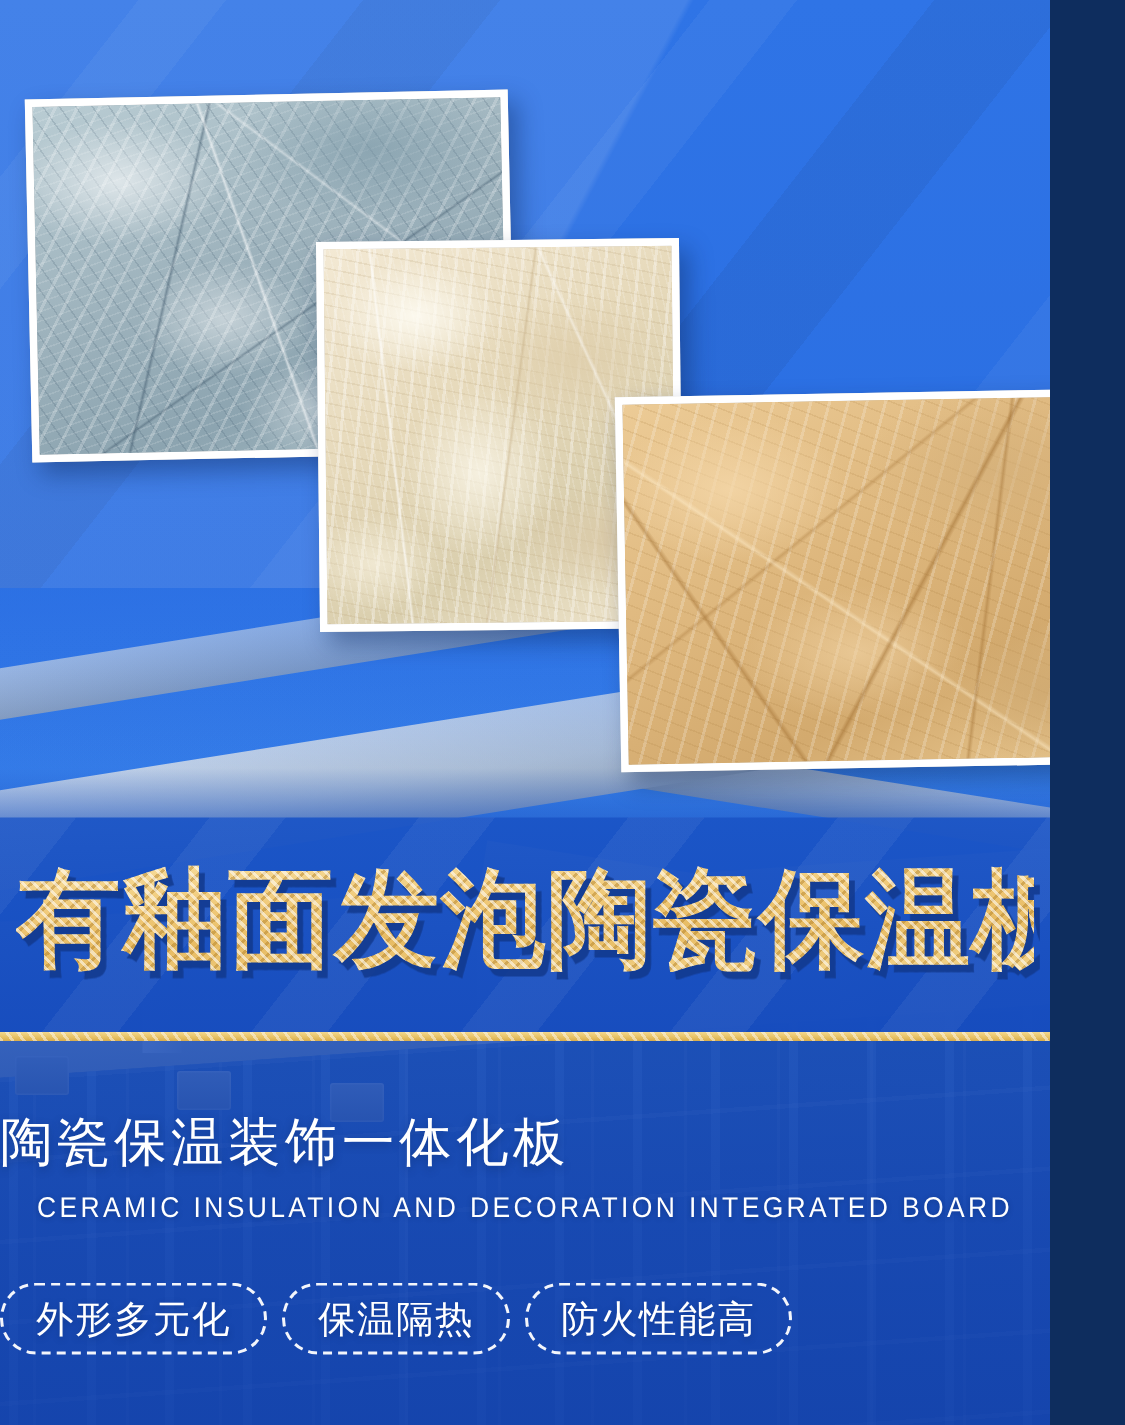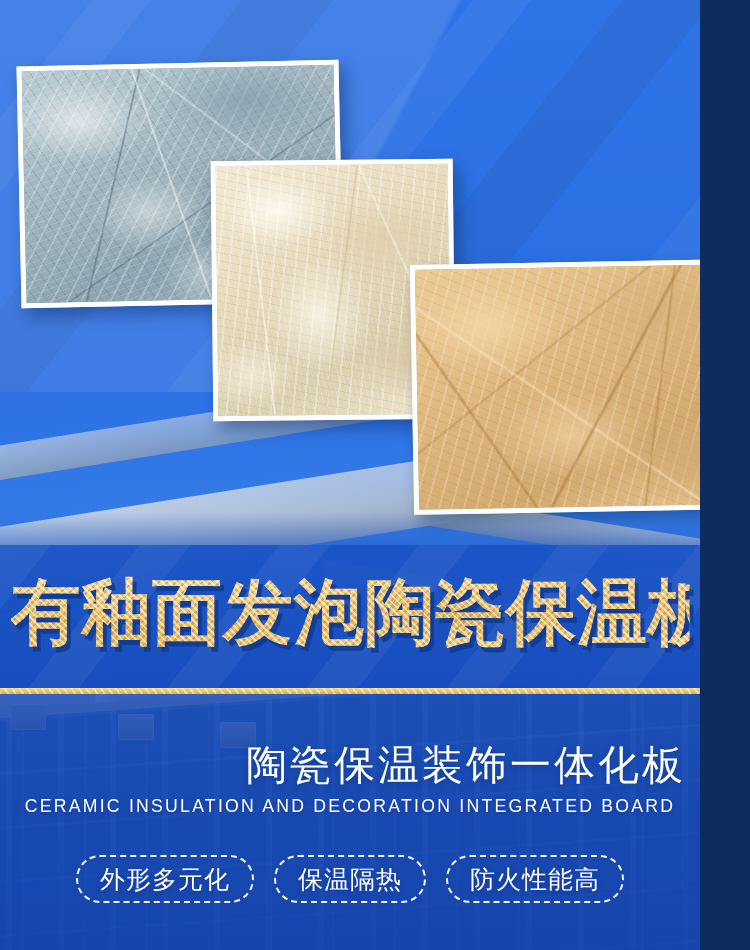--- a/index.html
+++ b/index.html
@@ -274,23 +274,23 @@
     left: 0; right: 0; top: 688px; height: 6px;
     background:
       repeating-linear-gradient(54deg, rgba(255,255,255,0.45) 0 2px, rgba(0,0,0,0) 2px 6px),
       linear-gradient(180deg, #f3d88f 0%, #e8c367 55%, #d9ad4c 100%);
   }
 
   
   .sub-cn {
     position: absolute;
     left: 0; right: 14px; top: 738px;
-    text-align: right;
+    text-align: left;
     color: #ffffff;
-    font-size: 41px;
+    font-size: 35px;
     letter-spacing: 3px;
     font-weight: 400;
     font-family: "DejaVu Sans", "Liberation Sans", sans-serif;
     text-shadow: 0 2px 6px rgba(10,40,100,0.45);
     white-space: nowrap;
   }
   .sub-en {
     position: absolute;
     left: 0; right: 0; top: 795px;
     text-align: center;
@@ -302,22 +302,22 @@
     transform: scaleX(0.93);
     text-shadow: 0 1px 4px rgba(10,40,100,0.45);
     white-space: nowrap;
   }
 
   
   .badges {
     position: absolute;
     left: 0; right: 0; top: 855px;
     display: flex;
-    justify-content: center;
-    gap: 20px;
+    justify-content: flex-start;
+    gap: 10px;
   }
   .badge {
     height: 48px;
     box-sizing: border-box;
     padding: 0 22px;
     display: flex;
     align-items: center;
     justify-content: center;
     border: 2px dashed rgba(255,255,255,0.95);
     border-radius: 26px;

